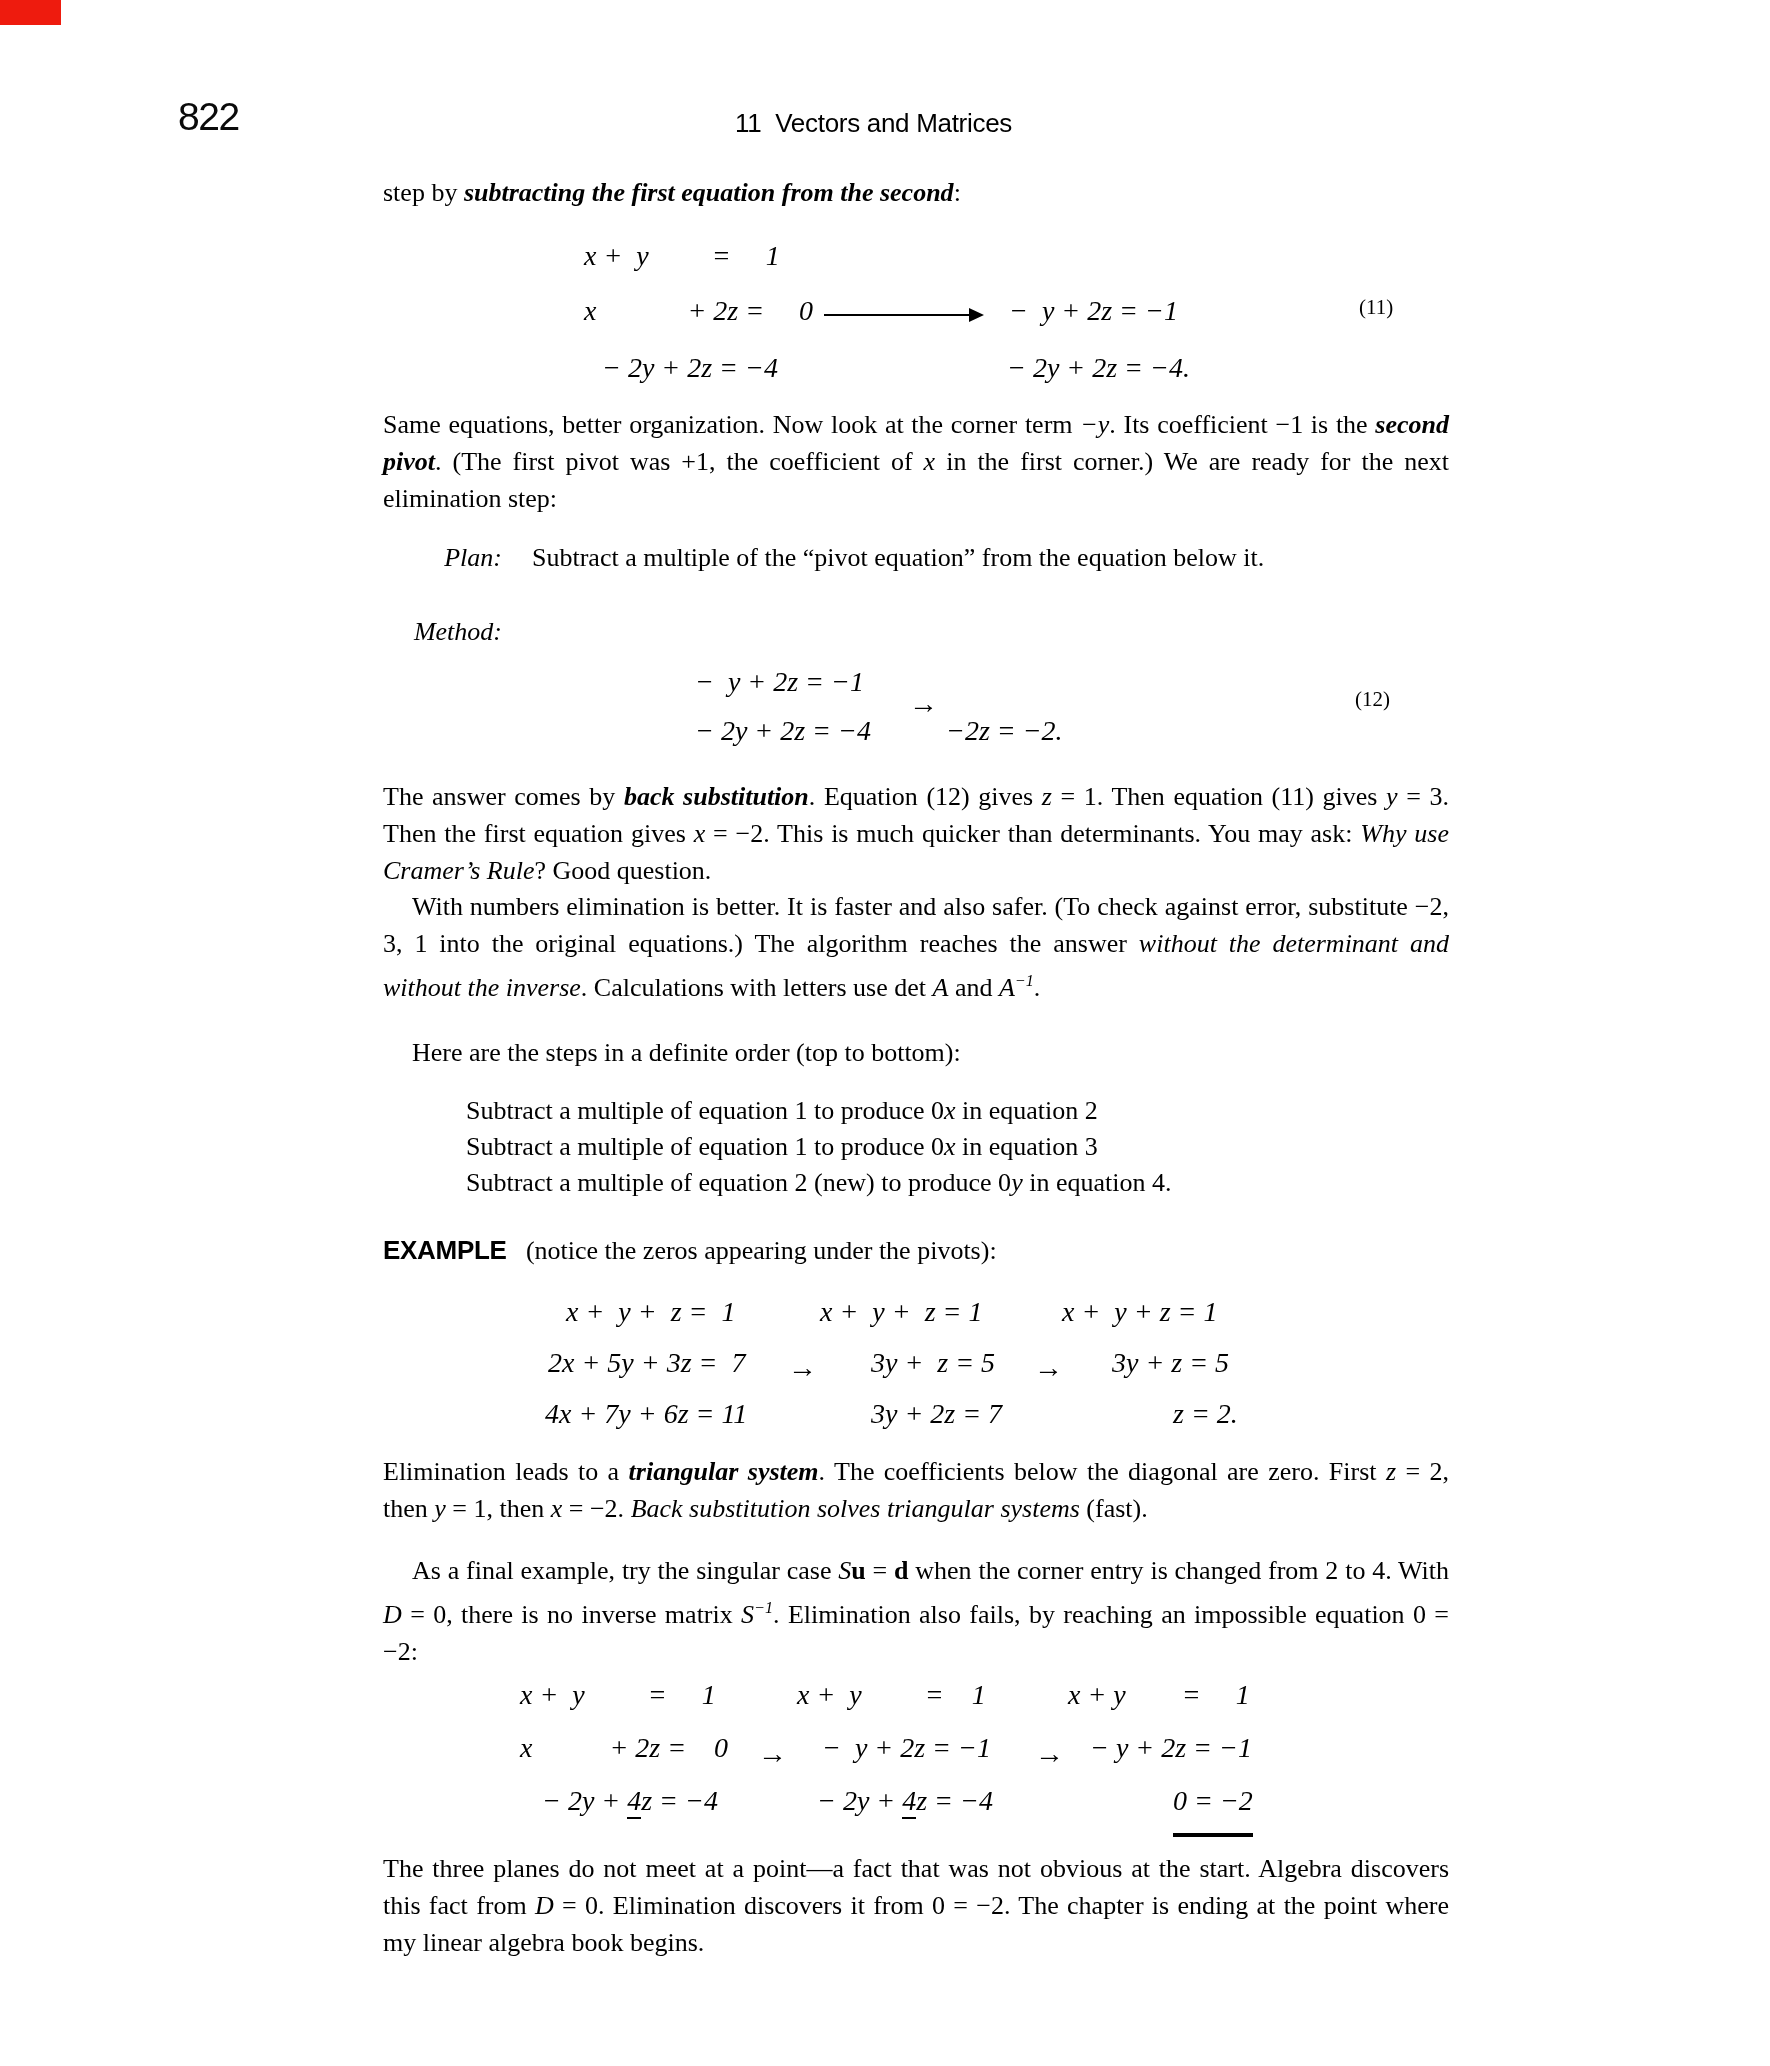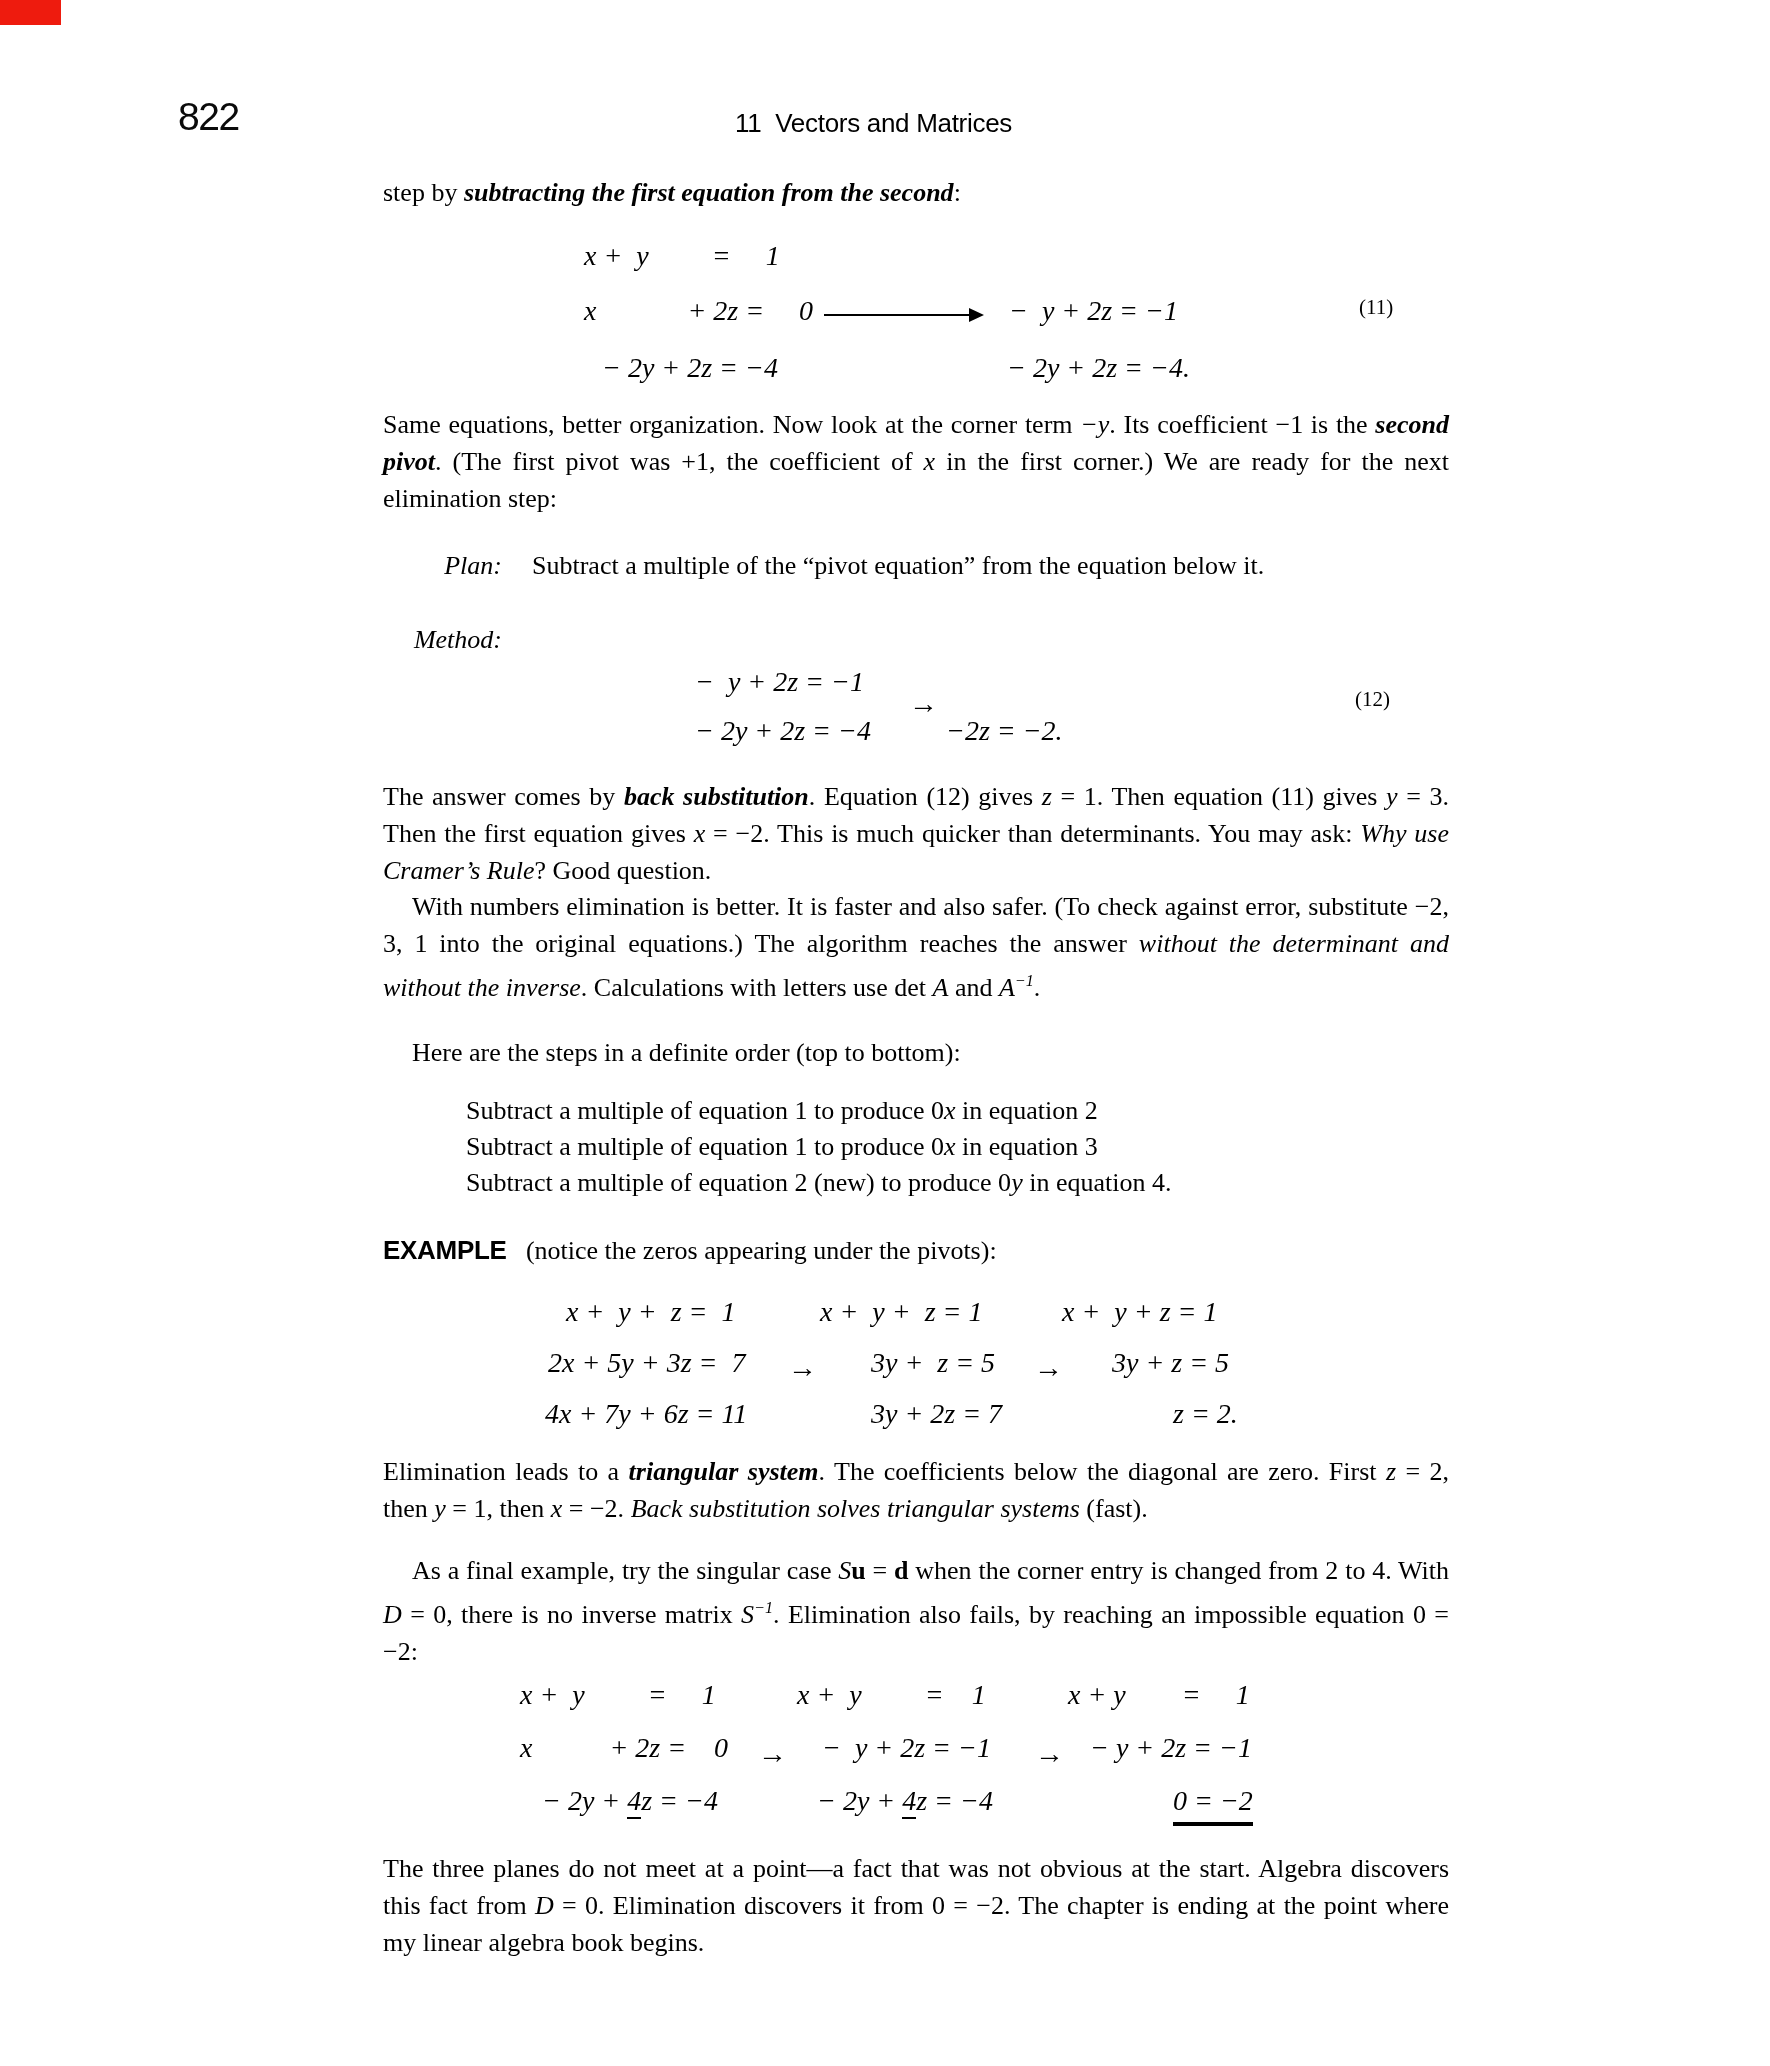--- a/index.html
+++ b/index.html
@@ -62,21 +62,20 @@
     width: 0; height: 0;
     border-left: 15px solid #000;
     border-top: 7px solid transparent;
     border-bottom: 7px solid transparent;
   }
 
   .pgm-row {
     position: absolute; left: 383px; width: 1066px;
     font-size: 26px; line-height: 37px;
     display: flex;
-    margin-top: 8px;
   }
   .pgm-label {
     display: inline-block; width: 119px;
     text-align: right; font-style: italic; flex: none;
   }
   .pgm-text { margin-left: 30px; }
 
   .step {
     position: absolute; left: 466px;
     font-size: 26px; line-height: 37px;
@@ -89,21 +88,21 @@
   }
   .example-caption { font-size: 26px; margin-left: 19.3px; }
 
   
   .part-n  { }
   .part-i  { font-style: italic; }
   .part-b  { font-weight: bold; }
   .part-bi { font-weight: bold; font-style: italic; }
   .part-sup { font-style: italic; vertical-align: super; font-size: 0.62em; }
   .part-u  { border-bottom: 2.8px solid #000; padding-bottom: 1.4px; }
-  .part-u2 { border-bottom: 4.1px solid #000; padding-bottom: 6px; }
+  .part-u2 { border-bottom: 4.1px solid #000; padding-bottom: 17px; }
 </style>
 </head>
 <body>
 
 <div class="page">
 
   <div class="corner-mark" style="background: rgb(238, 27, 14);"></div>
 
   <div class="page-number">822</div>
   <div class="chapter-header">11  Vectors and Matrices</div>

